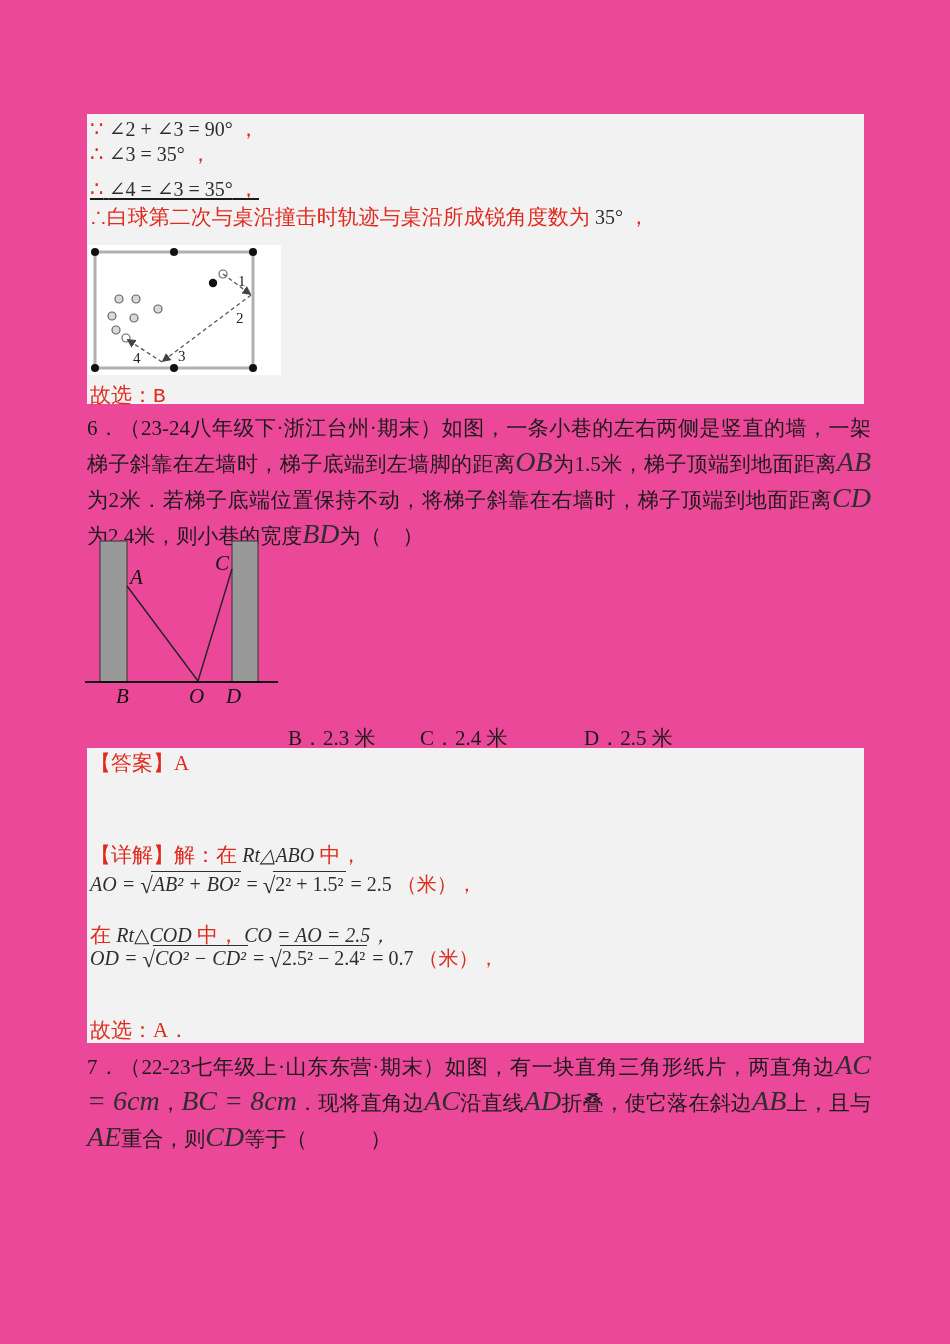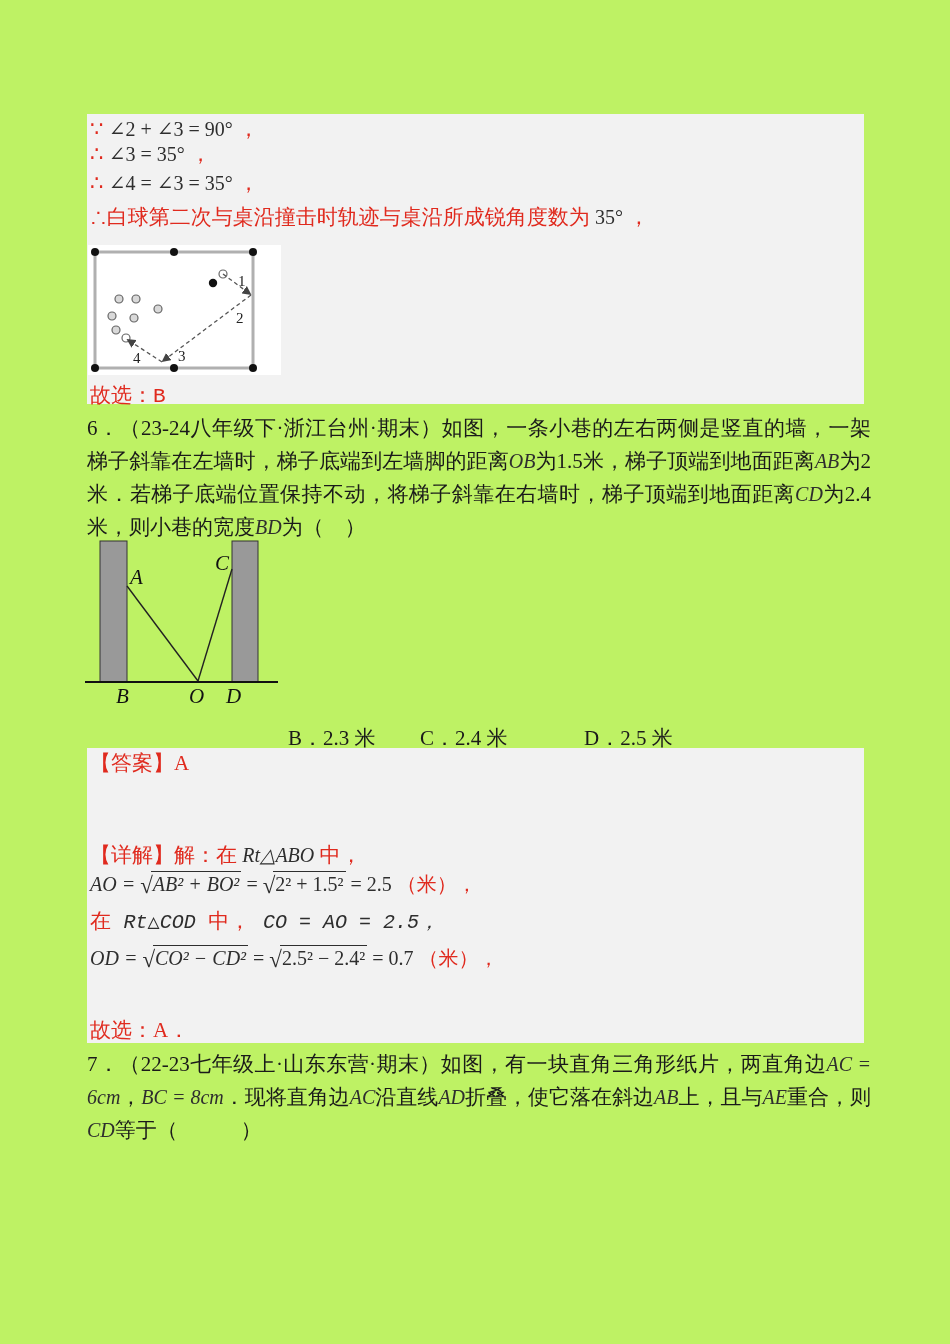--- a/index.html
+++ b/index.html
@@ -1,24 +1,24 @@
 <!DOCTYPE html>
 <html><head>
 <meta charset="utf-8">
 <style>
   html,body{margin:0;padding:0;background:#ffffff;}
-  .page{position:relative;width:950px;height:1344px;background:#bef264;overflow:hidden;
+  .page{position:relative;width:950px;height:1344px;background:#ec4899;overflow:hidden;
         font-family:"Liberation Serif","DejaVu Serif",serif;color:#1a1a1a;}
   .gray-block{position:absolute;background:#f2f2f2;}
   .line{position:absolute;left:3px;font-size:21px;line-height:30px;white-space:nowrap;}
   .para{position:absolute;font-size:21px;line-height:33px;text-align:justify;color:#1a1a1a;}
   .red{color:#e02a1e;}
   .meq{color:#2e2e2e;font-size:20px;font-style:normal;}
   .mi{color:#2e2e2e;font-size:20px;font-style:italic;}
-  .para .mi,.para .meq{font-size:20px;}
+  .para .mi,.para .meq{font-size:28px;}
   .root{font-size:23px;vertical-align:-2px;margin-right:-2px;}
   .rad{display:inline-block;border-top:1.5px solid #2e2e2e;padding:1px 2px 0 2px;line-height:1.15;}
   .eq{font-size:20px;}
   .choice{position:absolute;font-size:21px;line-height:30px;white-space:nowrap;}
   .diagram-box{position:absolute;background:#ffffff;}
   svg text{font-family:"Liberation Serif","DejaVu Serif",serif;}
   svg .figlabel{font-family:"Liberation Sans","DejaVu Sans",sans-serif;}
 </style>
 </head>
 <body>
@@ -30,21 +30,21 @@
     <div class="line" style="top:0px;">
       <span class="red">∵</span>
       <span class="meq">∠2 + ∠3 = 90°</span>
       <span class="red">，</span>
     </div>
     <div class="line" style="top:25px;">
       <span class="red">∴</span>
       <span class="meq">∠3 = 35°</span>
       <span class="red">，</span>
     </div>
-    <div class="line" style="top:54px;">
+    <div class="line" style="top:60px;text-decoration:underline;">
       <span class="red">∴</span>
       <span class="meq">∠4 = ∠3 = 35°</span>
       <span class="red">，</span>
     </div>
     <div class="line" style="top:88px;">
       <span class="red">∴白球第二次与桌沿撞击时轨迹与桌沿所成锐角度数为</span>
       <span class="meq">35°</span>
       <span class="red">，</span>
     </div>
 
@@ -134,21 +134,21 @@
 
     <div class="line eq" style="top:121px;">
       <span class="mi">AO =</span>
       <span class="meq root">√</span><span class="rad"><span class="mi">AB² + BO²</span></span>
       <span class="meq">=</span>
       <span class="meq root">√</span><span class="rad"><span class="meq">2² + 1.5²</span></span>
       <span class="meq">= 2.5</span>
       <span class="red">（米），</span>
     </div>
 
-    <div class="line" style="top:160px;font-family:Liberation Mono, monospace;">
+    <div class="line" style="top:172px;">
       <span class="red">在</span>
       <span class="mi">Rt△COD</span>
       <span class="red">中，</span>
       <span class="mi">CO = AO = 2.5，</span>
     </div>
 
     <div class="line eq" style="top:195px;">
       <span class="mi">OD =</span>
       <span class="meq root">√</span><span class="rad"><span class="mi">CO² − CD²</span></span>
       <span class="meq">=</span>

